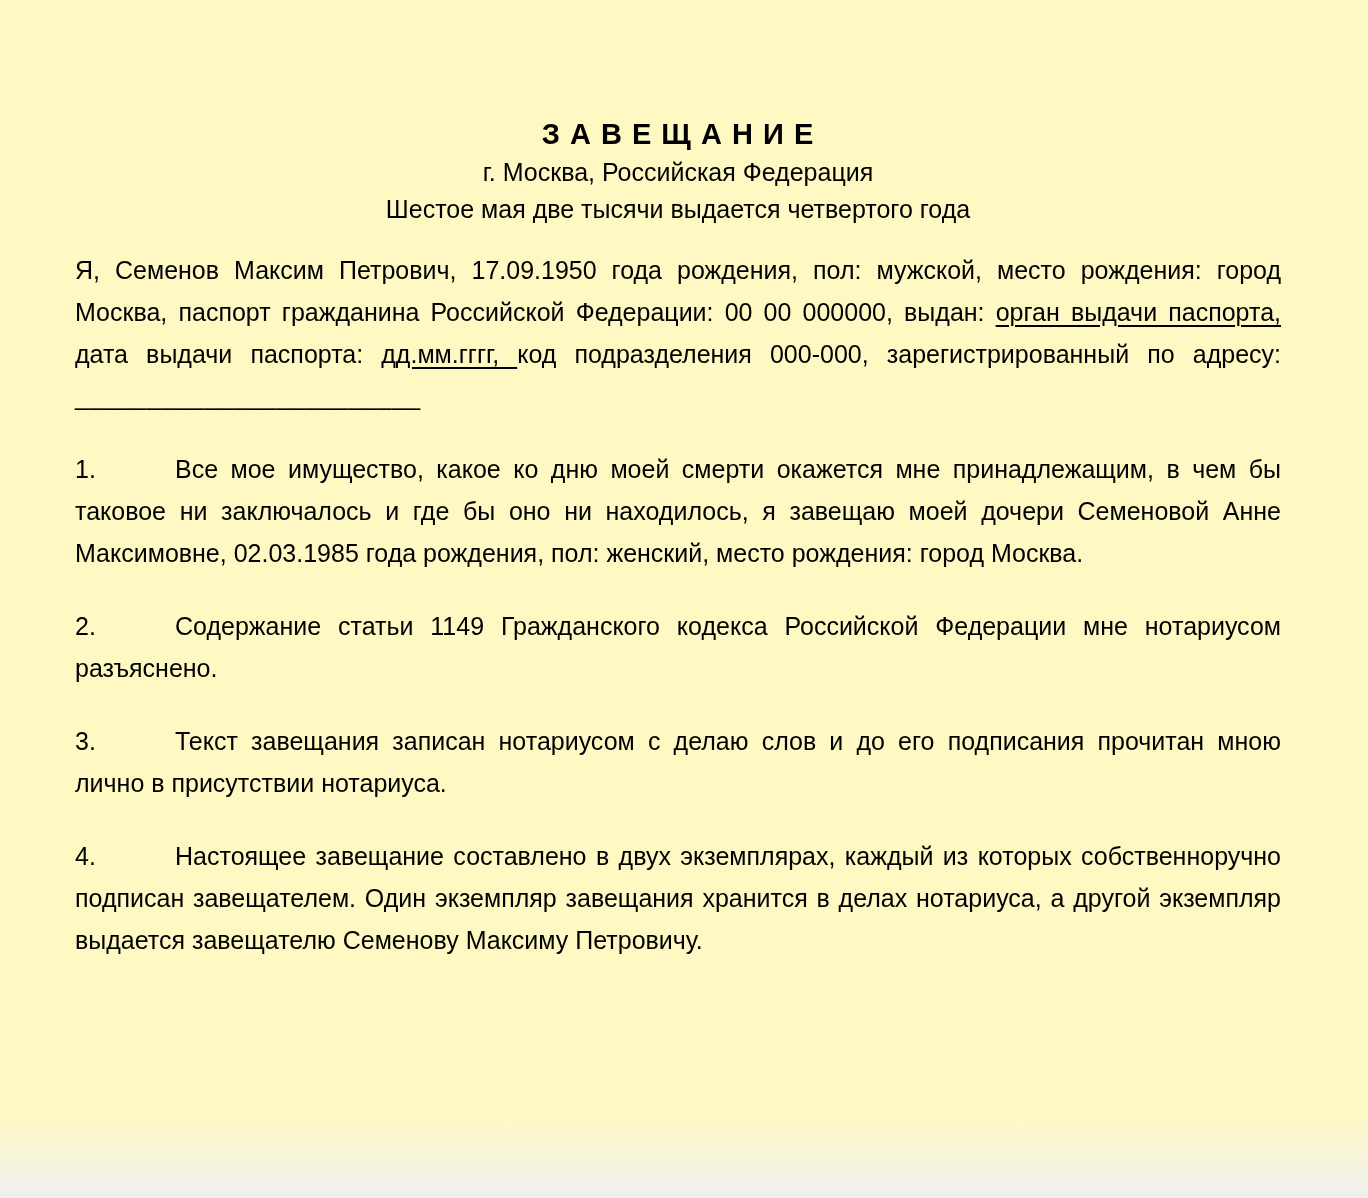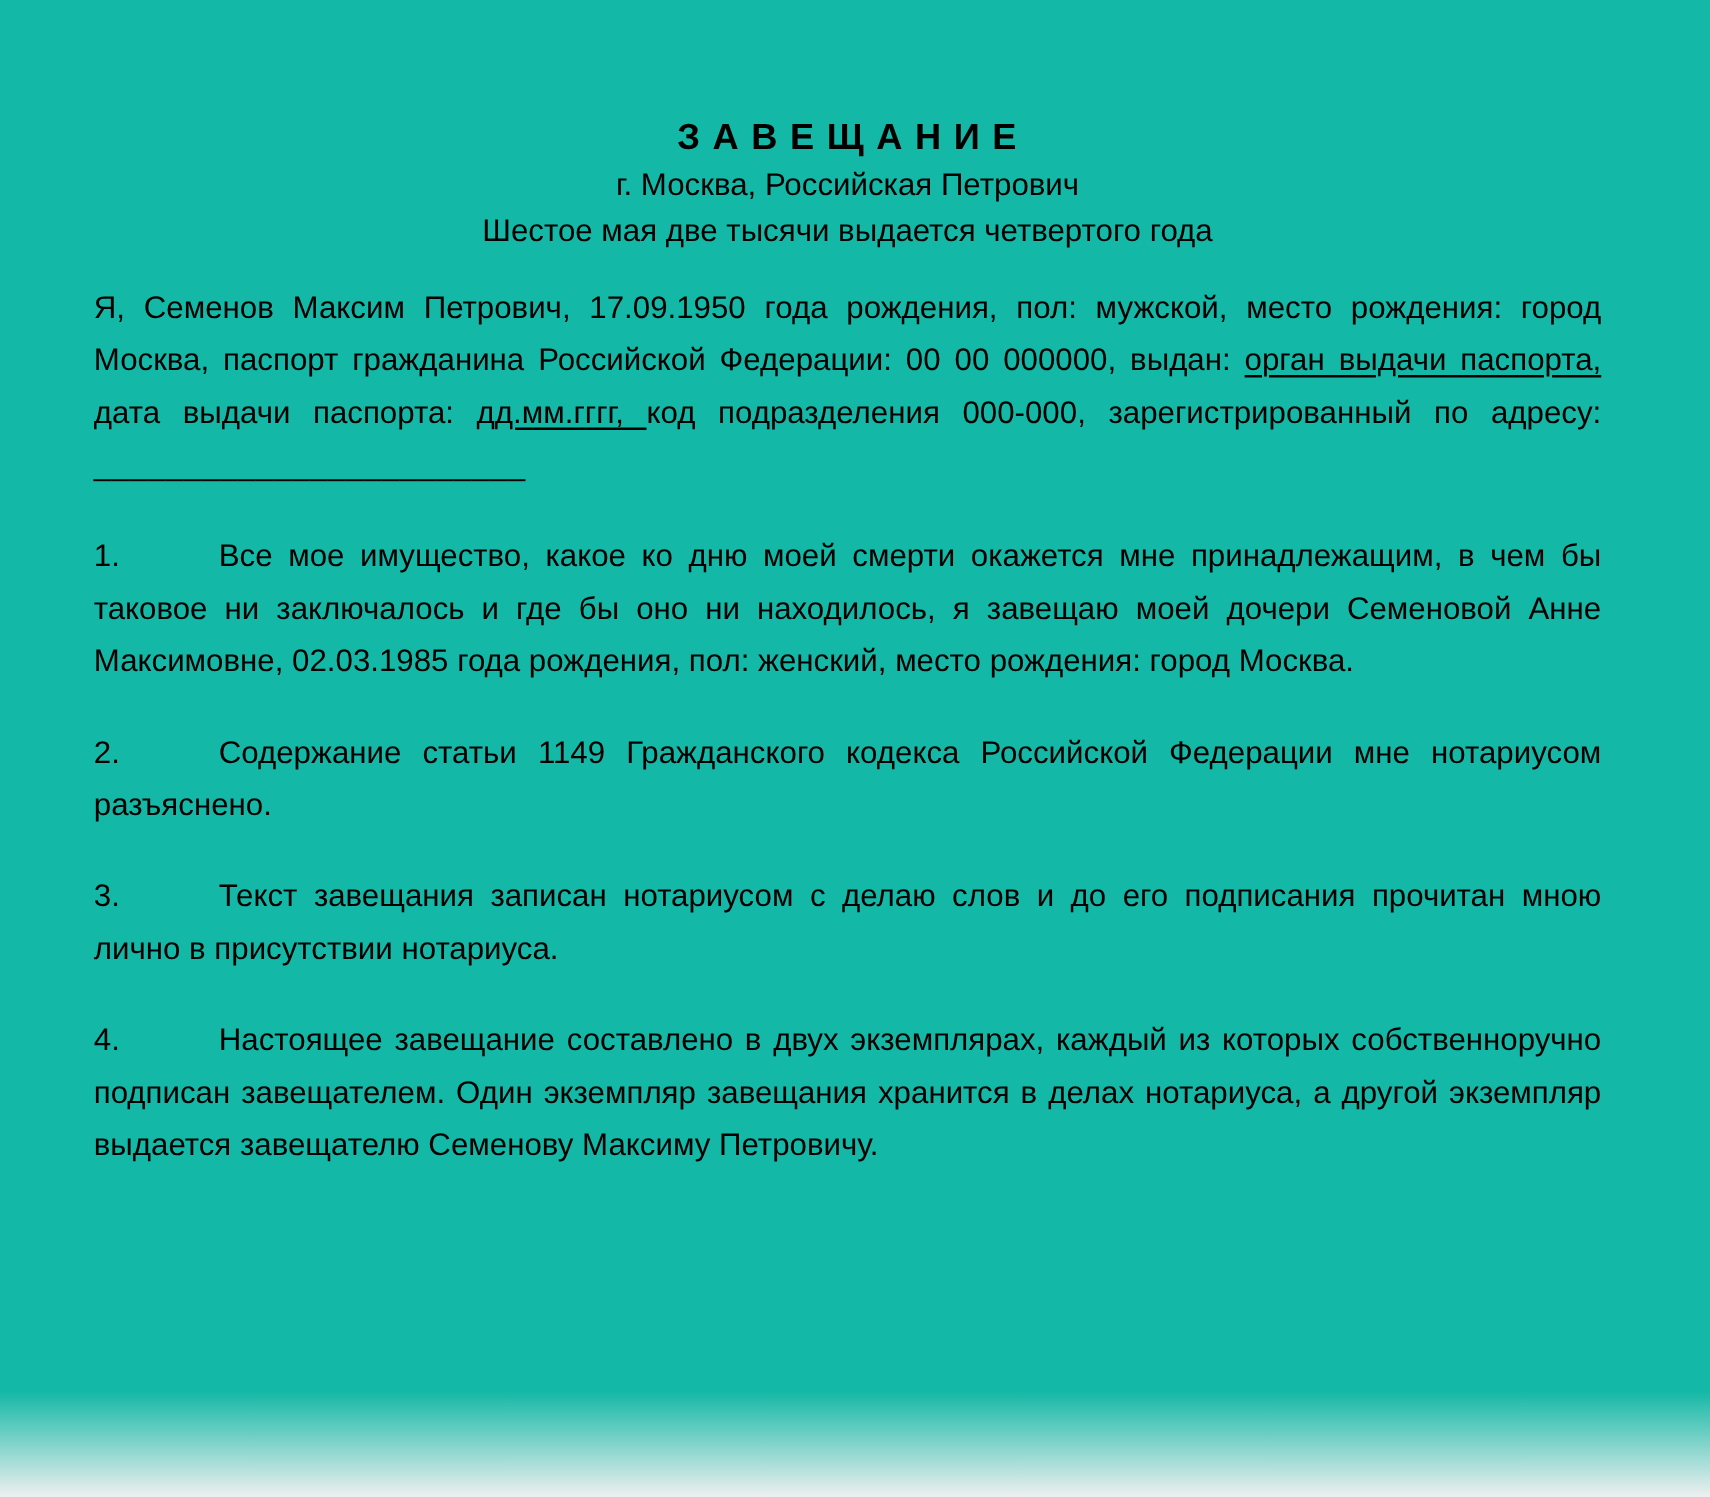--- a/index.html
+++ b/index.html
@@ -13,22 +13,22 @@
     overflow: hidden;
     position: relative;
     font-family: "Liberation Sans", "DejaVu Sans", sans-serif;
     color: #000000;
   }
   .doc-page {
     position: relative;
     width: 1368px;
     height: 1198px;
     box-sizing: border-box;
-    padding: 90px 87px 0 75px;
-    background: #14b8a6;
+    padding: 114px 87px 0 75px;
+    background: #fef9c3;
   }
   .doc-header {
     text-align: center;
   }
   .doc-title {
     margin: 0;
     font-size: 29px;
     font-weight: bold;
     letter-spacing: 1px;
     line-height: 40px;
@@ -77,21 +77,21 @@
     pointer-events: none;
   }
 </style>
 </head>
 <body>
 
 <div class="doc-page">
 
   <header class="doc-header">
     <h1 class="doc-title">З А В Е Щ А Н И Е</h1>
-    <div class="doc-subtitle">г. Москва, Российская Петрович</div>
+    <div class="doc-subtitle">г. Москва, Российская Федерация</div>
     <div class="doc-subtitle">Шестое мая две тысячи выдается четвертого года</div>
   </header>
 
   <section class="doc-body">
 
     <p class="para"><span>Я, Семенов Максим Петрович, 17.09.1950 года рождения, пол: мужской, место рождения: город Москва, паспорт гражданина Российской Федерации: 00 00 000000, выдан: </span><span class="u">орган выдачи паспорта, </span><span>дата выдачи паспорта: </span><span class="u">дд.мм.гггг, </span><span>код подразделения 000-000, зарегистрированный по адресу: </span><span class="blank">________________________</span></p>
 
 
     <p class="para clause"><span class="clause-num">1.</span><span>Все мое имущество, какое ко дню моей смерти окажется мне принадлежащим, в чем бы таковое ни заключалось и где бы оно ни находилось, я завещаю моей дочери Семеновой Анне Максимовне, 02.03.1985 года рождения, пол: женский, место рождения: город Москва.</span></p>
 

